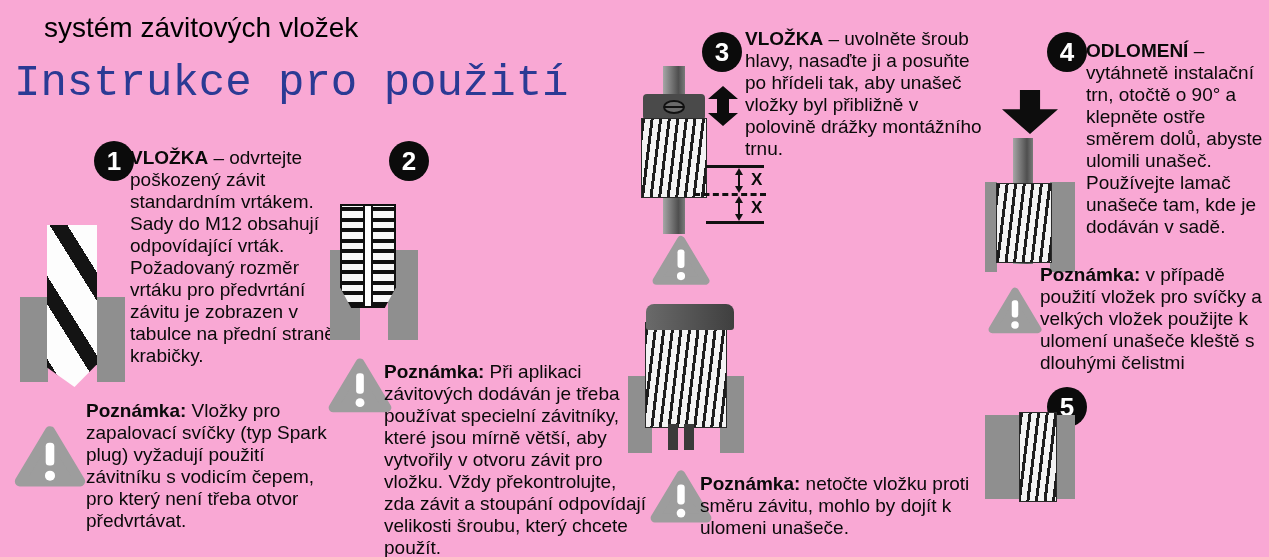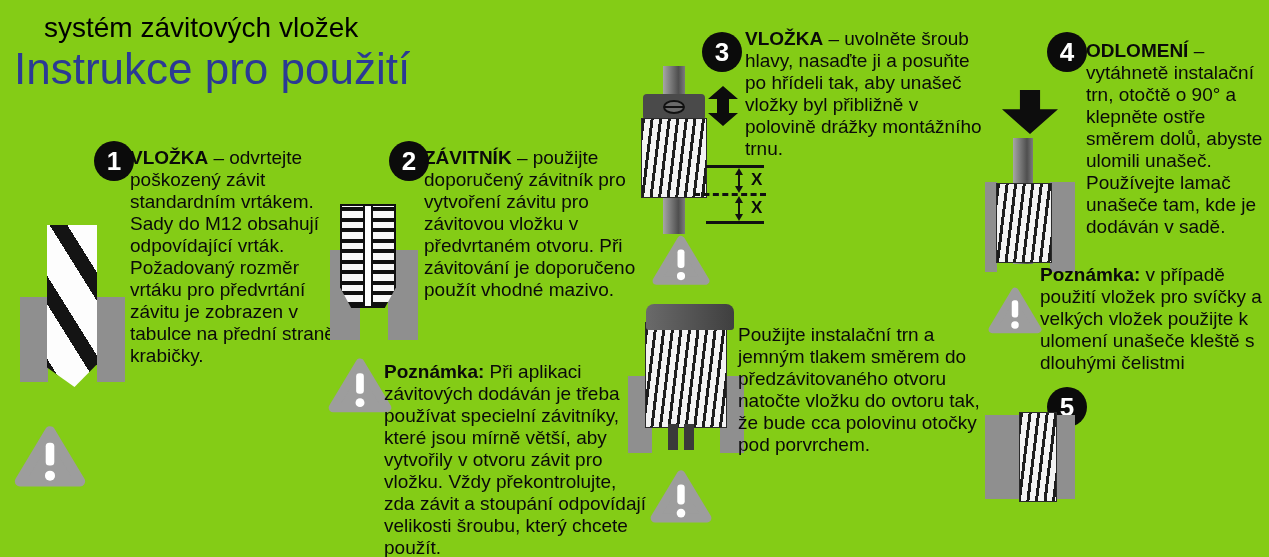--- a/index.html
+++ b/index.html
@@ -1,17 +1,17 @@
 <!DOCTYPE html>
 <html><head>
 <meta charset="utf-8">
 <style>
   html,body{margin:0;padding:0;background:#ffffff;}
   #page{
-    position:relative;width:1269px;height:557px;background:#84cc16;overflow:hidden;
+    position:relative;width:1269px;height:557px;background:#f9a8d4;overflow:hidden;
     font-family:"Liberation Sans","DejaVu Sans",sans-serif;color:#0a0a0a;
   }
   .abs{position:absolute;}
   .txt{font-size:19px;line-height:22px;color:#0a0a0a;}
   .txt b{font-weight:bold;}
   .subtitle{font-size:28px;color:#000;}
   .title{font-size:44px;color:#2b3a94;}
   .badge{
     width:40px;height:40px;border-radius:50%;background:#0b0b0b;color:#fff;
     display:flex;align-items:center;justify-content:center;
@@ -50,46 +50,46 @@
   .dline{height:0;border-top:3px solid #111;}
   .ddash{height:0;border-top:3px dashed #111;}
   .xlab{font-size:17px;font-weight:bold;color:#0a0a0a;}
 </style>
 </head>
 <body>
 
 <div id="page">
 
   <div class="abs subtitle" style="left:44px;top:12px;">systém závitových vložek</div>
-  <div class="abs title" style="left:14px;top:44px;">Instrukce pro použití</div>
+  <div class="abs title" style="left:14px;top:58px;font-family:Liberation Mono, monospace;">Instrukce pro použití</div>
 
   <div class="abs badge" style="left:94px;top:141px;">
     <span>1</span>
   </div>
   <div class="abs txt" style="left:130px;top:147px;width:218px;">
     <b>VLOŽKA</b>
     <span>– odvrtejte poškozený závit standardním vrtákem. Sady do M12 obsahují odpovídající vrták. Požadovaný rozměr vrtáku pro předvrtání závitu je zobrazen v tabulce na přední straně krabičky.</span>
   </div>
 
   <div class="abs gray-block" style="left:20px;top:297px;width:28px;height:85px;"></div>
   <div class="abs gray-block" style="left:97px;top:297px;width:28px;height:85px;"></div>
   <div class="abs drill" style="left:47px;top:225px;width:50px;height:162px;"></div>
 
   <svg class="abs" style="left:14px;top:424px;" width="72" height="66" viewBox="0 0 100 92">
     <polygon points="50,10 92,80 8,80" fill="#9d9d9d" stroke="#9d9d9d" stroke-width="14" stroke-linejoin="round"></polygon>
     <rect x="44" y="26" width="12" height="32" rx="5" fill="#fff"></rect>
     <circle cx="50" cy="72" r="7" fill="#fff"></circle>
   </svg>
+  <div class="abs txt" style="left:86px;top:400px;width:258px;">
+    <b>Poznámka:</b>
+    <span>Vložky pro zapalovací svíčky (typ Spark plug) vyžadují použití závitníku s vodicím čepem, pro který není třeba otvor předvrtávat.</span>
+  </div>
 
   <div class="abs badge" style="left:389px;top:141px;">
     <span>2</span>
-  </div>
-  <div class="abs txt" style="left:424px;top:147px;width:228px;">
-    <b>ZÁVITNÍK</b>
-    <span>– použijte doporučený závitník pro vytvoření závitu pro závitovou vložku v předvrtaném otvoru. Při závitování je doporučeno použít vhodné mazivo.</span>
   </div>
 
   <div class="abs gray-block" style="left:330px;top:250px;width:30px;height:90px;"></div>
   <div class="abs gray-block" style="left:388px;top:250px;width:30px;height:90px;"></div>
   <div class="abs tap" style="left:340px;top:204px;width:56px;height:104px;">
     <div class="tap-slot"></div>
   </div>
 
   <svg class="abs" style="left:328px;top:356px;" width="64" height="60" viewBox="0 0 100 92">
     <polygon points="50,10 92,80 8,80" fill="#9d9d9d" stroke="#9d9d9d" stroke-width="14" stroke-linejoin="round"></polygon>
@@ -139,27 +139,30 @@
     <circle cx="50" cy="72" r="7" fill="#fff"></circle>
   </svg>
 
   <div class="abs gray-block" style="left:628px;top:376px;width:24px;height:77px;"></div>
   <div class="abs gray-block" style="left:720px;top:376px;width:24px;height:77px;"></div>
   <div class="abs spring" style="left:645px;top:322px;width:82px;height:106px;"></div>
   <div class="abs cap" style="left:646px;top:304px;width:88px;height:26px;"></div>
   <div class="abs dark-rod" style="left:668px;top:424px;width:10px;height:26px;"></div>
   <div class="abs dark-rod" style="left:684px;top:424px;width:10px;height:26px;"></div>
 
-  <div class="abs txt" style="left:738px;top:324px;width:250px;">Použijte instalační trn a jemným tlakem směrem do předzávitovaného otvoru natočte vložku do ovtoru tak, že bude cca polovinu otočky pod porvrchem.</div>
 
   <svg class="abs" style="left:650px;top:468px;" width="62" height="58" viewBox="0 0 100 92">
     <polygon points="50,10 92,80 8,80" fill="#9d9d9d" stroke="#9d9d9d" stroke-width="14" stroke-linejoin="round"></polygon>
     <rect x="44" y="26" width="12" height="32" rx="5" fill="#fff"></rect>
     <circle cx="50" cy="72" r="7" fill="#fff"></circle>
   </svg>
+  <div class="abs txt" style="left:700px;top:473px;width:288px;">
+    <b>Poznámka:</b>
+    <span>netočte vložku proti směru závitu, mohlo by dojít k ulomeni unašeče.</span>
+  </div>
 
   <div class="abs badge" style="left:1047px;top:32px;">
     <span>4</span>
   </div>
   <div class="abs txt" style="left:1086px;top:40px;width:183px;">
     <b>ODLOMENÍ</b>
     <span>– vytáhnetě instalační trn, otočtě o 90° a klepněte ostře směrem dolů, abyste ulomili unašeč. Používejte lamač unašeče tam, kde je dodáván v sadě.</span>
   </div>
 
   <div class="abs down-arrow" style="left:1002px;top:90px;width:56px;height:44px;"></div>

